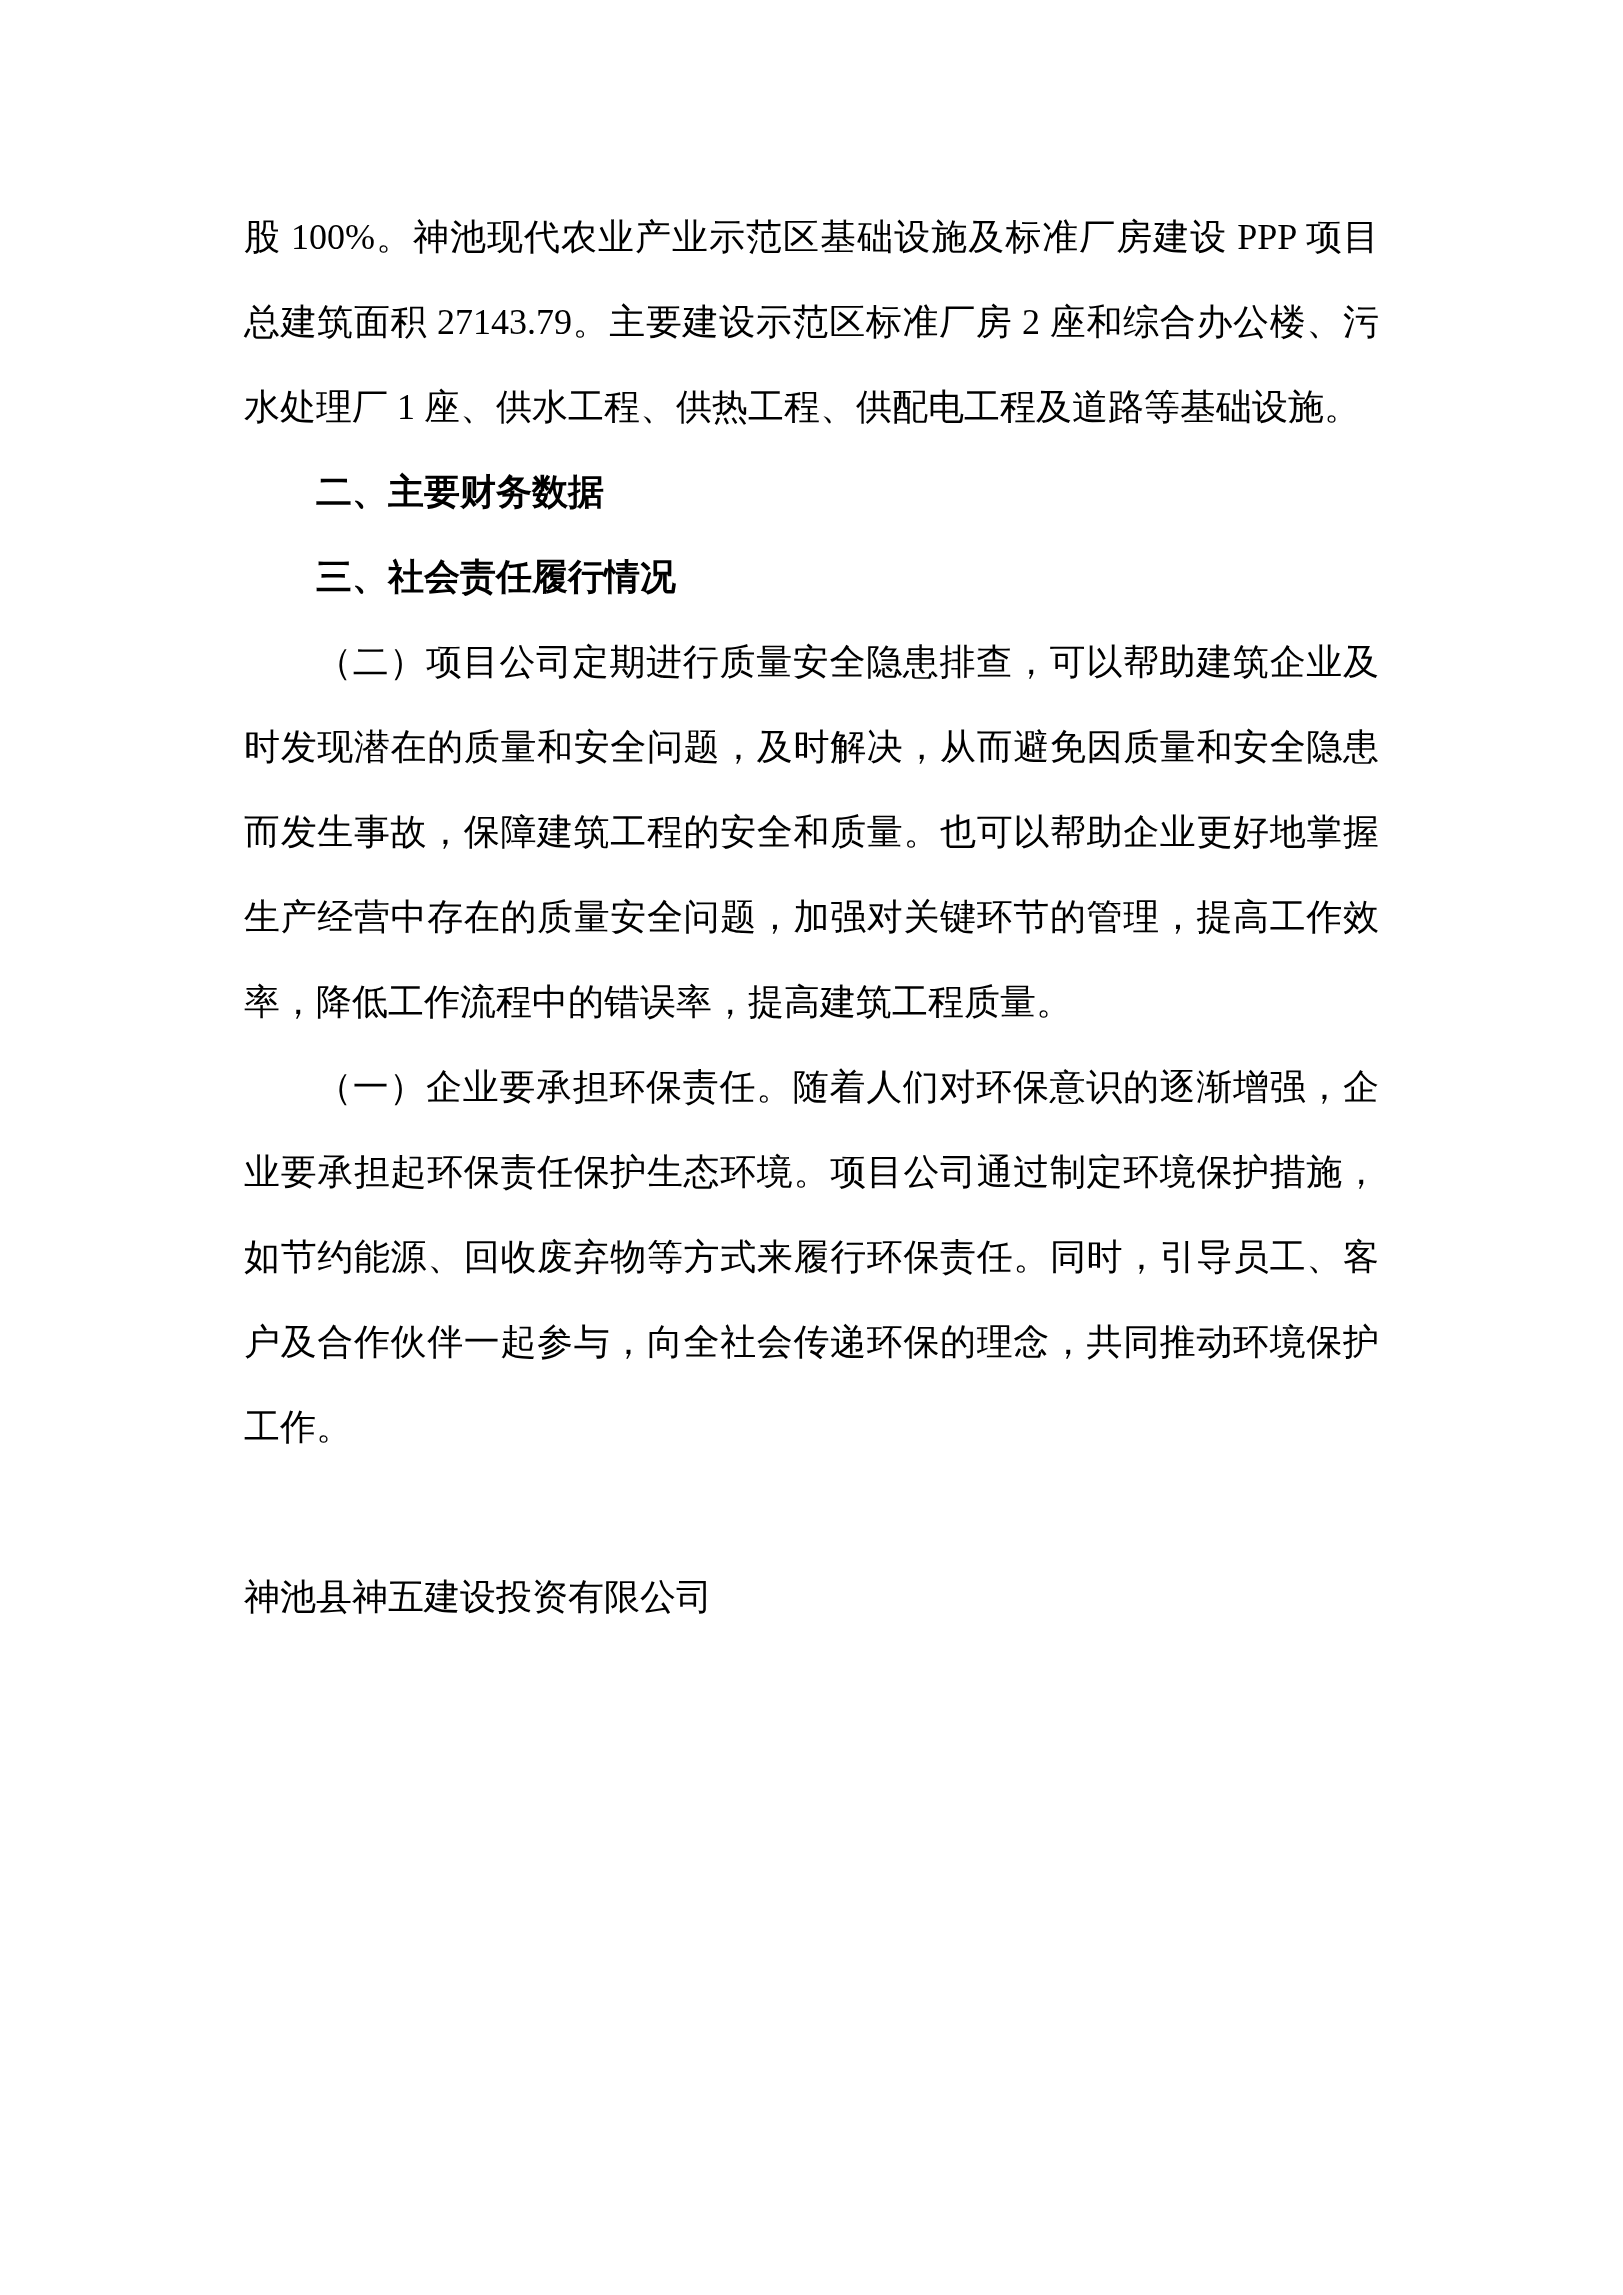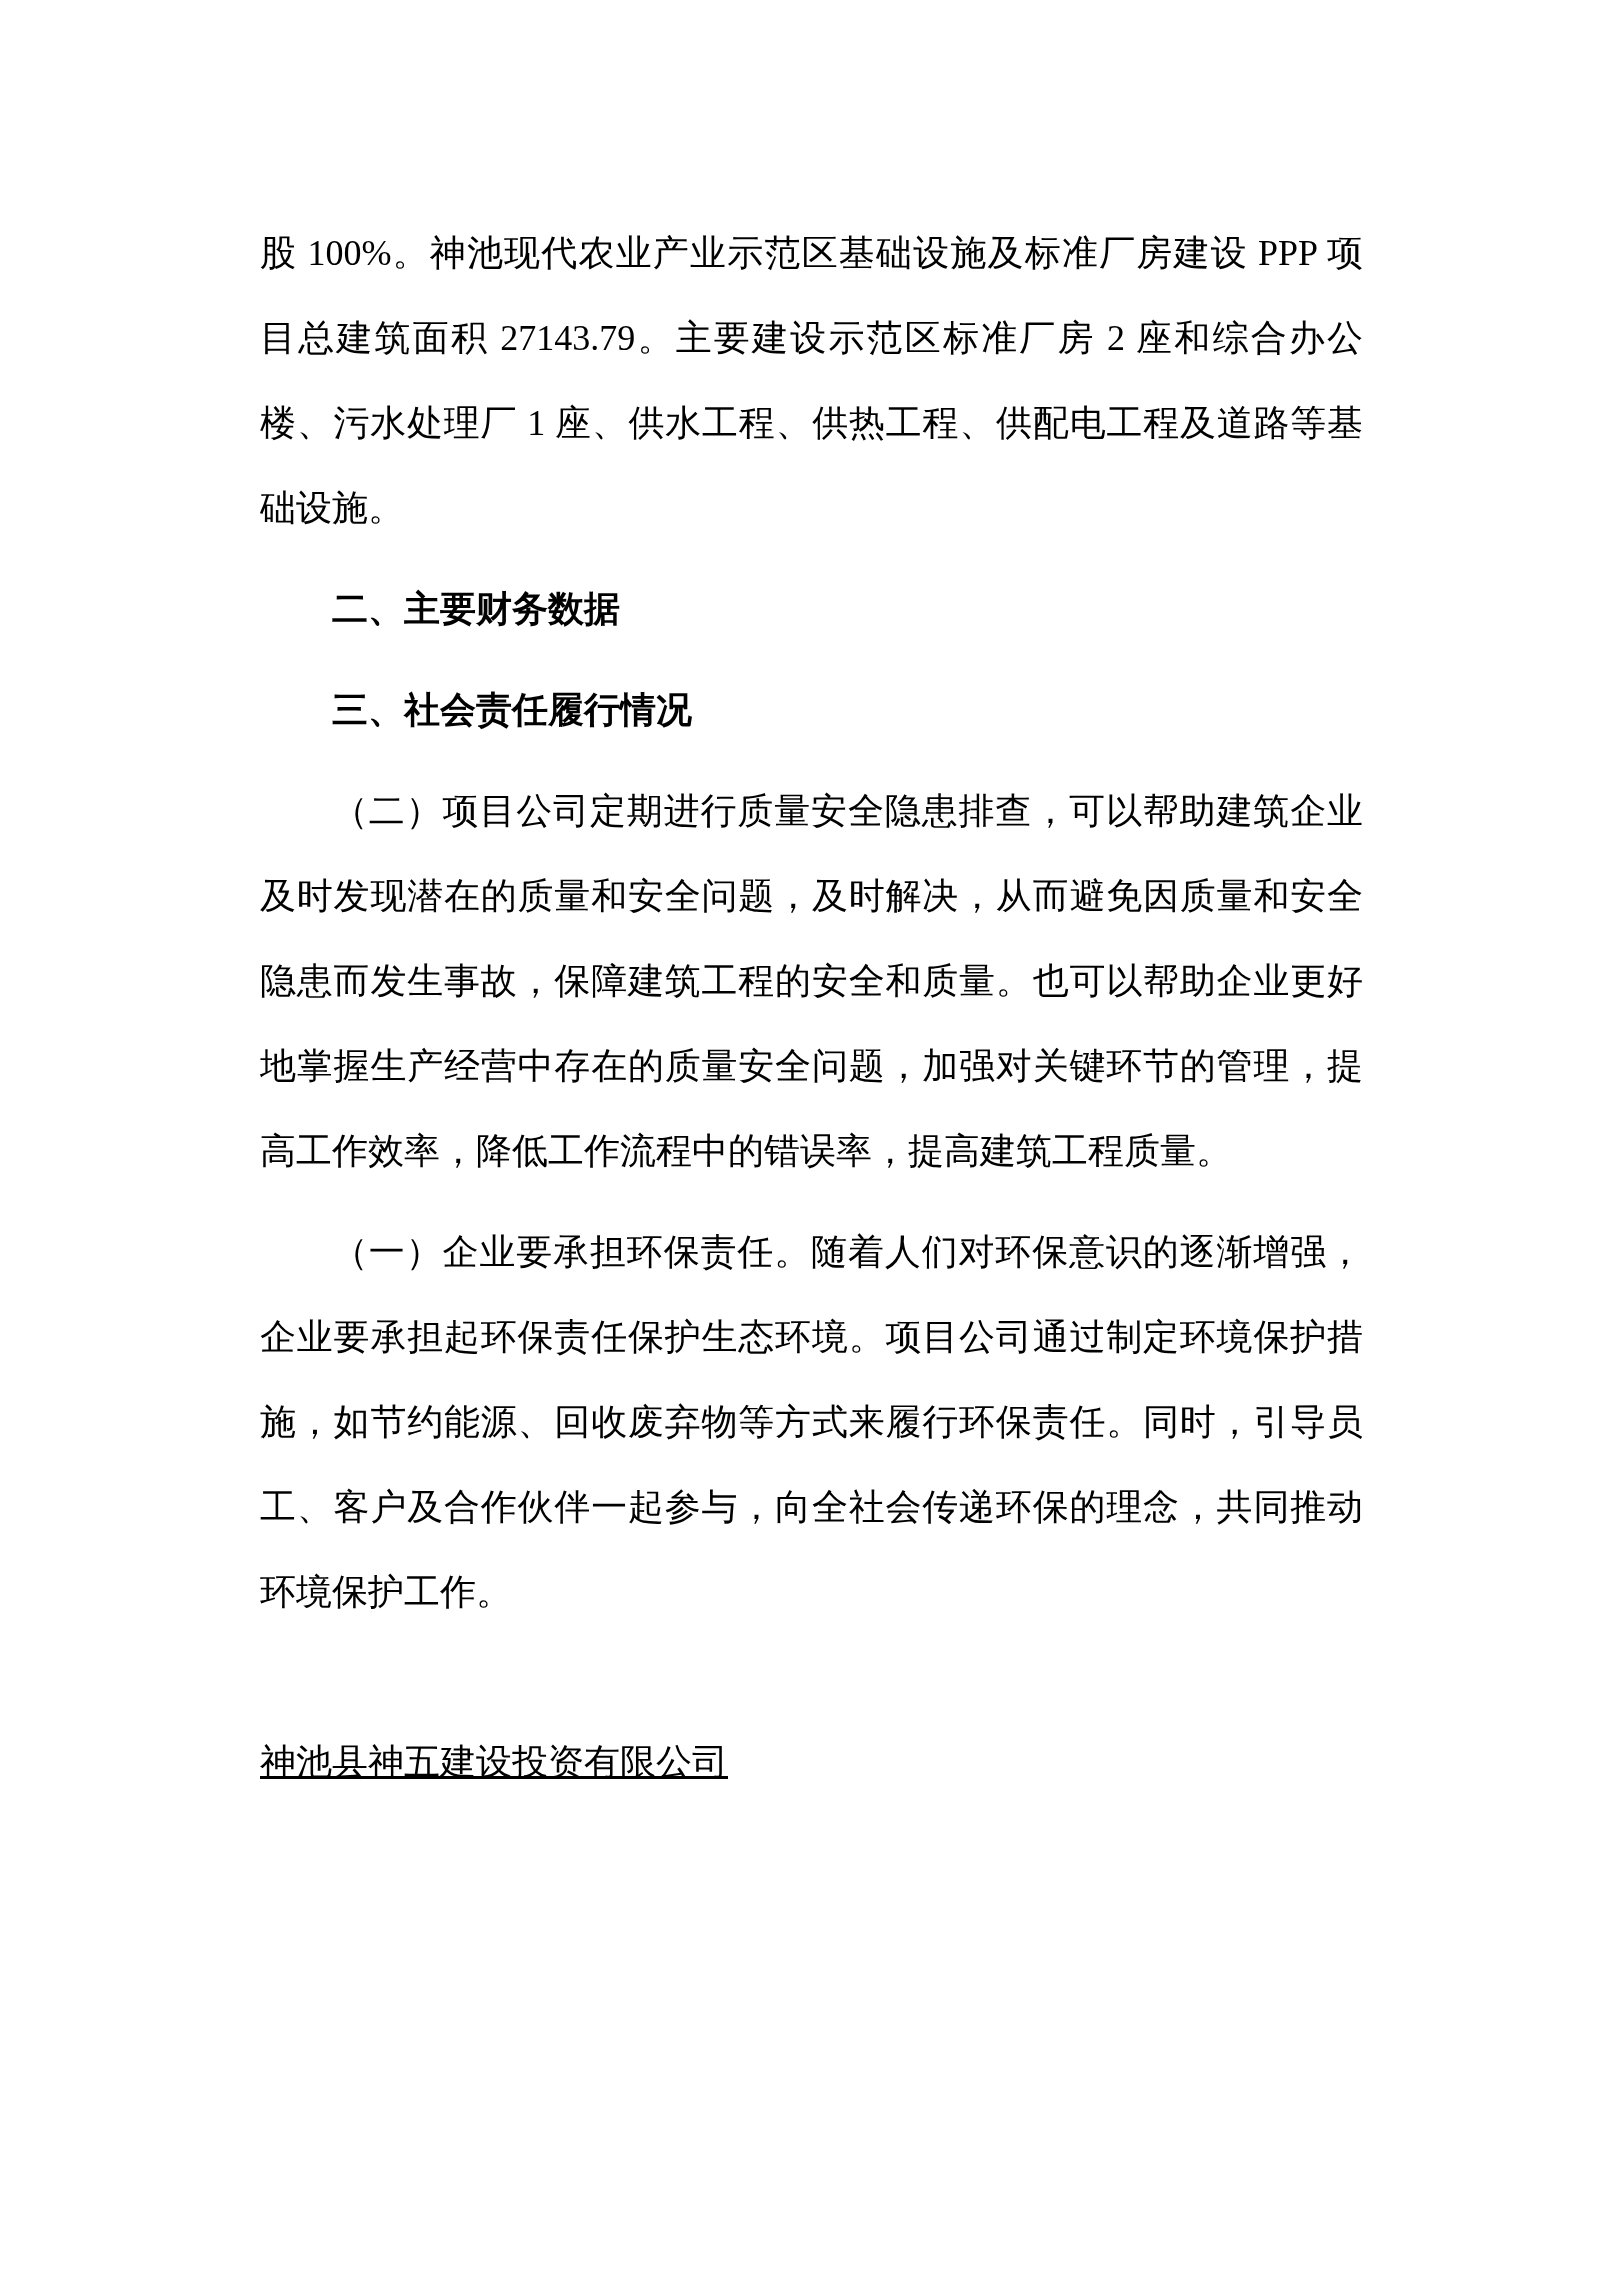--- a/index.html
+++ b/index.html
@@ -17,40 +17,39 @@
   .page-content {
     position: absolute;
     left: 244px;
     top: 195px;
     width: 1135px;
     font-size: 36px;
     line-height: 85px;
     color: #000000;
   }
   .page-content p {
-    margin: 16px;
+    margin: 0;
     padding: 0;
     text-align: justify;
     text-justify: inter-ideograph;
   }
   .par-indent {
     text-indent: 2em;
   }
   .heading {
     font-weight: 700;
     text-indent: 2em;
     text-align: left;
   }
   .signature-block {
     margin-top: 85px;
   }
   .sig-company {
     text-align: left;
     padding-right: 170px;
-    text-decoration: underline;
   }
   .sig-date {
     text-align: right !important;
     padding-right: 237px;
   }
 </style>
 </head>
 <body>
 
 <div class="page-content">

